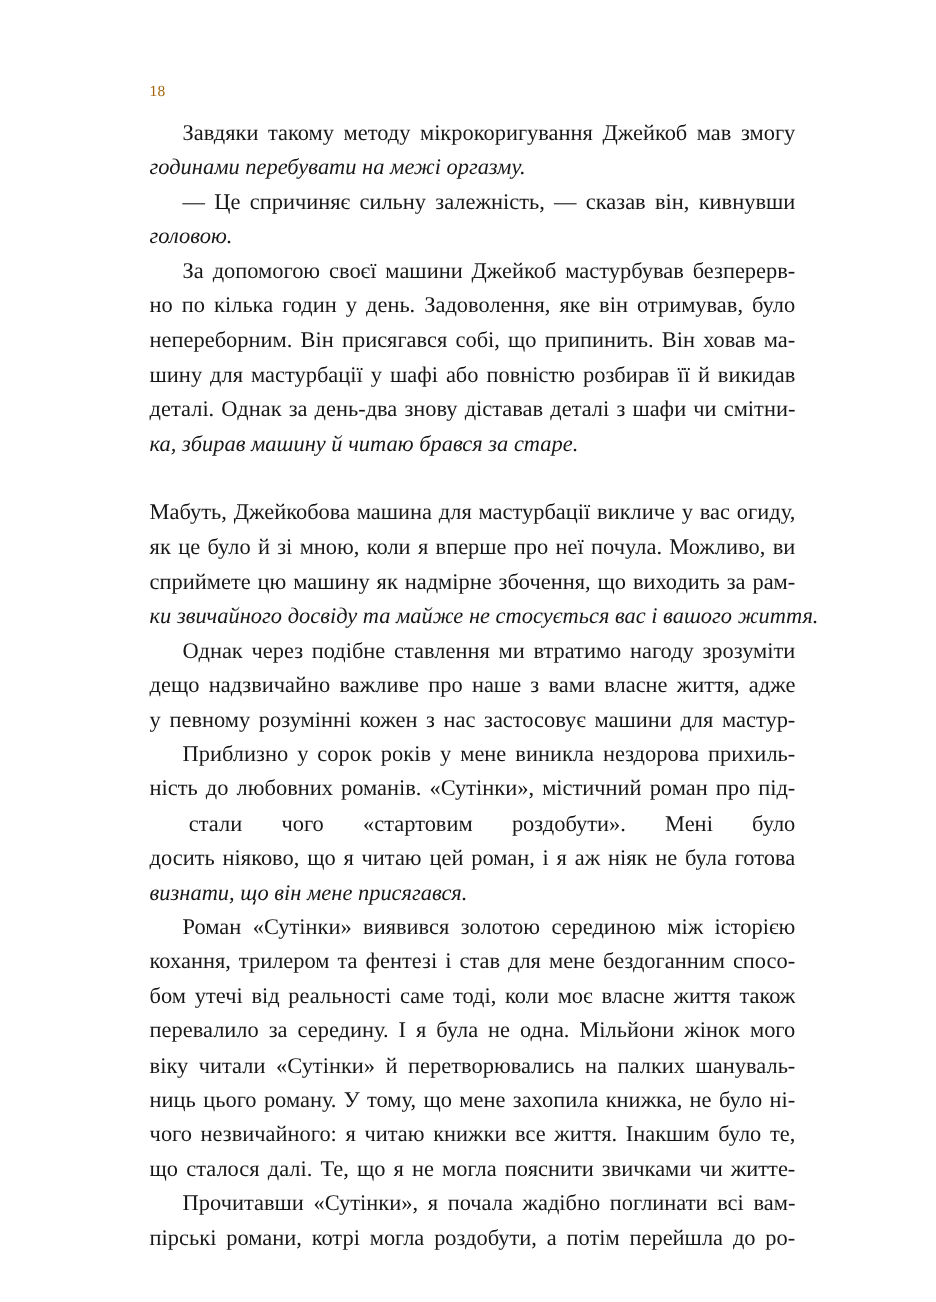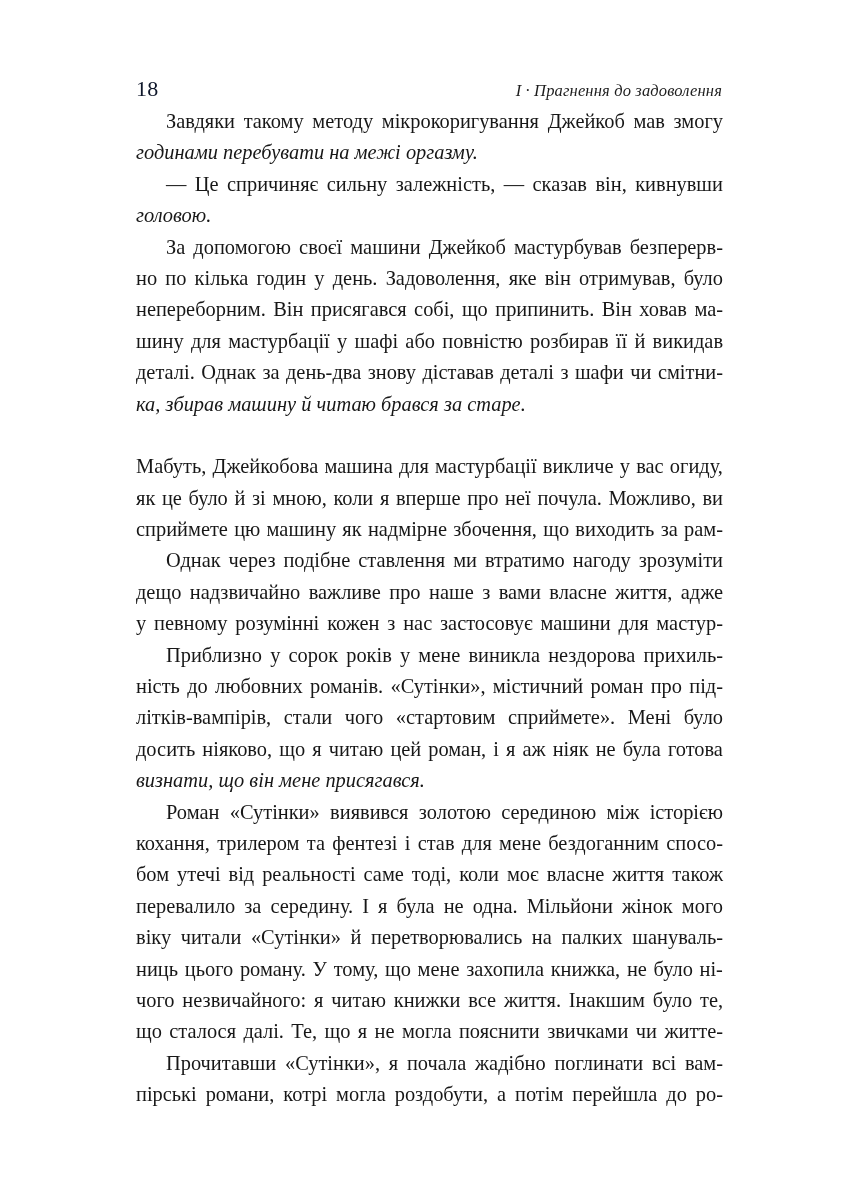--- a/index.html
+++ b/index.html
@@ -31,23 +31,23 @@
     position: absolute;
     left: 136px;
     top: 59px;
     width: 586px;
     height: 24px;
     display: flex;
     align-items: baseline;
     justify-content: space-between;
   }
   .folio {
-    font-size: 22px;
+    font-size: 14px;
     letter-spacing: 0.2px;
-    color: #0f172a;
+    color: #a16207;
     margin-top: 17px;
   }
   .head-title {
     font-style: italic;
     font-size: 16.5px;
     letter-spacing: 0.15px;
     color: #1d1d1d;
     white-space: nowrap;
   }
 
@@ -82,21 +82,20 @@
 
   .gap { display: block; height: 31.4px; }
 </style>
 </head>
 <body>
 
 <div class="page">
 
   <div class="running-head">
     <span class="folio">18</span>
-    <span class="head-title">I · Прагнення до задоволення</span>
   </div>
 
   <div class="textblock" id="textblock">
       <div>
         <span class="ln just"><span class="w" style="flex: 0 0 30px;"></span><span class="w">Завдяки</span><span class="sp"></span><span class="w">такому</span><span class="sp"></span><span class="w">методу</span><span class="sp"></span><span class="w">мікрокоригування</span><span class="sp"></span><span class="w">Джейкоб</span><span class="sp"></span><span class="w">мав</span><span class="sp"></span><span class="w">змогу</span></span>
         <span class="ln last">годинами перебувати на межі оргазму.</span>
       </div>
       <div>
         <span class="ln just"><span class="w" style="flex: 0 0 30px;"></span><span class="w">—</span><span class="sp"></span><span class="w">Це</span><span class="sp"></span><span class="w">спричиняє</span><span class="sp"></span><span class="w">сильну</span><span class="sp"></span><span class="w">залежність,</span><span class="sp"></span><span class="w">—</span><span class="sp"></span><span class="w">сказав</span><span class="sp"></span><span class="w">він,</span><span class="sp"></span><span class="w">кивнувши</span></span>
         <span class="ln last">головою.</span>
@@ -107,30 +106,31 @@
         <span class="ln just"><span class="w">непереборним.</span><span class="sp"></span><span class="w">Він</span><span class="sp"></span><span class="w">присягався</span><span class="sp"></span><span class="w">собі,</span><span class="sp"></span><span class="w">що</span><span class="sp"></span><span class="w">припинить.</span><span class="sp"></span><span class="w">Він</span><span class="sp"></span><span class="w">ховав</span><span class="sp"></span><span class="w">ма-</span></span>
         <span class="ln just"><span class="w">шину</span><span class="sp"></span><span class="w">для</span><span class="sp"></span><span class="w">мастурбації</span><span class="sp"></span><span class="w">у</span><span class="sp"></span><span class="w">шафі</span><span class="sp"></span><span class="w">або</span><span class="sp"></span><span class="w">повністю</span><span class="sp"></span><span class="w">розбирав</span><span class="sp"></span><span class="w">її</span><span class="sp"></span><span class="w">й</span><span class="sp"></span><span class="w">викидав</span></span>
         <span class="ln just"><span class="w">деталі.</span><span class="sp"></span><span class="w">Однак</span><span class="sp"></span><span class="w">за</span><span class="sp"></span><span class="w">день-два</span><span class="sp"></span><span class="w">знову</span><span class="sp"></span><span class="w">діставав</span><span class="sp"></span><span class="w">деталі</span><span class="sp"></span><span class="w">з</span><span class="sp"></span><span class="w">шафи</span><span class="sp"></span><span class="w">чи</span><span class="sp"></span><span class="w">смітни-</span></span>
         <span class="ln last">ка, збирав машину й читаю брався за старе.</span>
       </div>
       <span class="gap"></span>
       <div>
         <span class="ln just"><span class="w">Мабуть,</span><span class="sp"></span><span class="w">Джейкобова</span><span class="sp"></span><span class="w">машина</span><span class="sp"></span><span class="w">для</span><span class="sp"></span><span class="w">мастурбації</span><span class="sp"></span><span class="w">викличе</span><span class="sp"></span><span class="w">у</span><span class="sp"></span><span class="w">вас</span><span class="sp"></span><span class="w">огиду,</span></span>
         <span class="ln just"><span class="w">як</span><span class="sp"></span><span class="w">це</span><span class="sp"></span><span class="w">було</span><span class="sp"></span><span class="w">й</span><span class="sp"></span><span class="w">зі</span><span class="sp"></span><span class="w">мною,</span><span class="sp"></span><span class="w">коли</span><span class="sp"></span><span class="w">я</span><span class="sp"></span><span class="w">вперше</span><span class="sp"></span><span class="w">про</span><span class="sp"></span><span class="w">неї</span><span class="sp"></span><span class="w">почула.</span><span class="sp"></span><span class="w">Можливо,</span><span class="sp"></span><span class="w">ви</span></span>
         <span class="ln just"><span class="w">сприймете</span><span class="sp"></span><span class="w">цю</span><span class="sp"></span><span class="w">машину</span><span class="sp"></span><span class="w">як</span><span class="sp"></span><span class="w">надмірне</span><span class="sp"></span><span class="w">збочення,</span><span class="sp"></span><span class="w">що</span><span class="sp"></span><span class="w">виходить</span><span class="sp"></span><span class="w">за</span><span class="sp"></span><span class="w">рам-</span></span>
+        <span class="ln last">ки звичайного досвіду та майже не стосується вас і вашого життя.</span>
       </div>
       <div>
         <span class="ln just"><span class="w" style="flex: 0 0 30px;"></span><span class="w">Однак</span><span class="sp"></span><span class="w">через</span><span class="sp"></span><span class="w">подібне</span><span class="sp"></span><span class="w">ставлення</span><span class="sp"></span><span class="w">ми</span><span class="sp"></span><span class="w">втратимо</span><span class="sp"></span><span class="w">нагоду</span><span class="sp"></span><span class="w">зрозуміти</span></span>
         <span class="ln just"><span class="w">дещо</span><span class="sp"></span><span class="w">надзвичайно</span><span class="sp"></span><span class="w">важливе</span><span class="sp"></span><span class="w">про</span><span class="sp"></span><span class="w">наше</span><span class="sp"></span><span class="w">з</span><span class="sp"></span><span class="w">вами</span><span class="sp"></span><span class="w">власне</span><span class="sp"></span><span class="w">життя,</span><span class="sp"></span><span class="w">адже</span></span>
         <span class="ln just"><span class="w">у</span><span class="sp"></span><span class="w">певному</span><span class="sp"></span><span class="w">розумінні</span><span class="sp"></span><span class="w">кожен</span><span class="sp"></span><span class="w">з</span><span class="sp"></span><span class="w">нас</span><span class="sp"></span><span class="w">застосовує</span><span class="sp"></span><span class="w">машини</span><span class="sp"></span><span class="w">для</span><span class="sp"></span><span class="w">мастур-</span></span>
       </div>
       <div>
         <span class="ln just"><span class="w" style="flex: 0 0 30px;"></span><span class="w">Приблизно</span><span class="sp"></span><span class="w">у</span><span class="sp"></span><span class="w">сорок</span><span class="sp"></span><span class="w">років</span><span class="sp"></span><span class="w">у</span><span class="sp"></span><span class="w">мене</span><span class="sp"></span><span class="w">виникла</span><span class="sp"></span><span class="w">нездорова</span><span class="sp"></span><span class="w">прихиль-</span></span>
         <span class="ln just"><span class="w">ність</span><span class="sp"></span><span class="w">до</span><span class="sp"></span><span class="w">любовних</span><span class="sp"></span><span class="w">романів.</span><span class="sp"></span><span class="w">«Сутінки»,</span><span class="sp"></span><span class="w">містичний</span><span class="sp"></span><span class="w">роман</span><span class="sp"></span><span class="w">про</span><span class="sp"></span><span class="w">під-</span></span>
-        <span class="ln just"><span class="w">літків-вампірів,</span><span class="sp"></span><span class="w">стали</span><span class="sp"></span><span class="w">чого</span><span class="sp"></span><span class="w">«стартовим</span><span class="sp"></span><span class="w">сприймете».</span><span class="sp"></span><span class="w">Мені</span><span class="sp"></span><span class="w">було</span></span>
+        <span class="ln just"><span class="sp"></span><span class="w">стали</span><span class="sp"></span><span class="w">чого</span><span class="sp"></span><span class="w">«стартовим</span><span class="sp"></span><span class="w">роздобути».</span><span class="sp"></span><span class="w">Мені</span><span class="sp"></span><span class="w">було</span></span>
         <span class="ln just"><span class="w">досить</span><span class="sp"></span><span class="w">ніяково,</span><span class="sp"></span><span class="w">що</span><span class="sp"></span><span class="w">я</span><span class="sp"></span><span class="w">читаю</span><span class="sp"></span><span class="w">цей</span><span class="sp"></span><span class="w">роман,</span><span class="sp"></span><span class="w">і</span><span class="sp"></span><span class="w">я</span><span class="sp"></span><span class="w">аж</span><span class="sp"></span><span class="w">ніяк</span><span class="sp"></span><span class="w">не</span><span class="sp"></span><span class="w">була</span><span class="sp"></span><span class="w">готова</span></span>
         <span class="ln last">визнати, що він мене присягався.</span>
       </div>
       <div>
         <span class="ln just"><span class="w" style="flex: 0 0 30px;"></span><span class="w">Роман</span><span class="sp"></span><span class="w">«Сутінки»</span><span class="sp"></span><span class="w">виявився</span><span class="sp"></span><span class="w">золотою</span><span class="sp"></span><span class="w">серединою</span><span class="sp"></span><span class="w">між</span><span class="sp"></span><span class="w">історією</span></span>
         <span class="ln just"><span class="w">кохання,</span><span class="sp"></span><span class="w">трилером</span><span class="sp"></span><span class="w">та</span><span class="sp"></span><span class="w">фентезі</span><span class="sp"></span><span class="w">і</span><span class="sp"></span><span class="w">став</span><span class="sp"></span><span class="w">для</span><span class="sp"></span><span class="w">мене</span><span class="sp"></span><span class="w">бездоганним</span><span class="sp"></span><span class="w">спосо-</span></span>
         <span class="ln just"><span class="w">бом</span><span class="sp"></span><span class="w">утечі</span><span class="sp"></span><span class="w">від</span><span class="sp"></span><span class="w">реальності</span><span class="sp"></span><span class="w">саме</span><span class="sp"></span><span class="w">тоді,</span><span class="sp"></span><span class="w">коли</span><span class="sp"></span><span class="w">моє</span><span class="sp"></span><span class="w">власне</span><span class="sp"></span><span class="w">життя</span><span class="sp"></span><span class="w">також</span></span>
         <span class="ln just"><span class="w">перевалило</span><span class="sp"></span><span class="w">за</span><span class="sp"></span><span class="w">середину.</span><span class="sp"></span><span class="w">І</span><span class="sp"></span><span class="w">я</span><span class="sp"></span><span class="w">була</span><span class="sp"></span><span class="w">не</span><span class="sp"></span><span class="w">одна.</span><span class="sp"></span><span class="w">Мільйони</span><span class="sp"></span><span class="w">жінок</span><span class="sp"></span><span class="w">мого</span></span>
         <span class="ln just"><span class="w">віку</span><span class="sp"></span><span class="w">читали</span><span class="sp"></span><span class="w">«Сутінки»</span><span class="sp"></span><span class="w">й</span><span class="sp"></span><span class="w">перетворювались</span><span class="sp"></span><span class="w">на</span><span class="sp"></span><span class="w">палких</span><span class="sp"></span><span class="w">шануваль-</span></span>
         <span class="ln just"><span class="w">ниць</span><span class="sp"></span><span class="w">цього</span><span class="sp"></span><span class="w">роману.</span><span class="sp"></span><span class="w">У</span><span class="sp"></span><span class="w">тому,</span><span class="sp"></span><span class="w">що</span><span class="sp"></span><span class="w">мене</span><span class="sp"></span><span class="w">захопила</span><span class="sp"></span><span class="w">книжка,</span><span class="sp"></span><span class="w">не</span><span class="sp"></span><span class="w">було</span><span class="sp"></span><span class="w">ні-</span></span>

